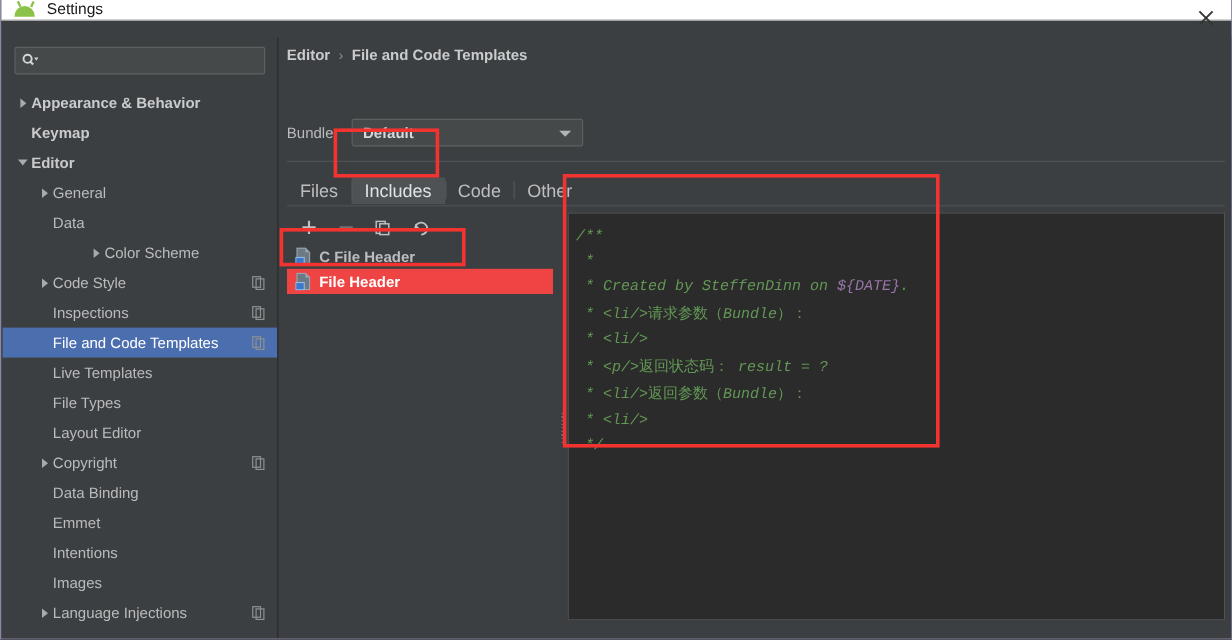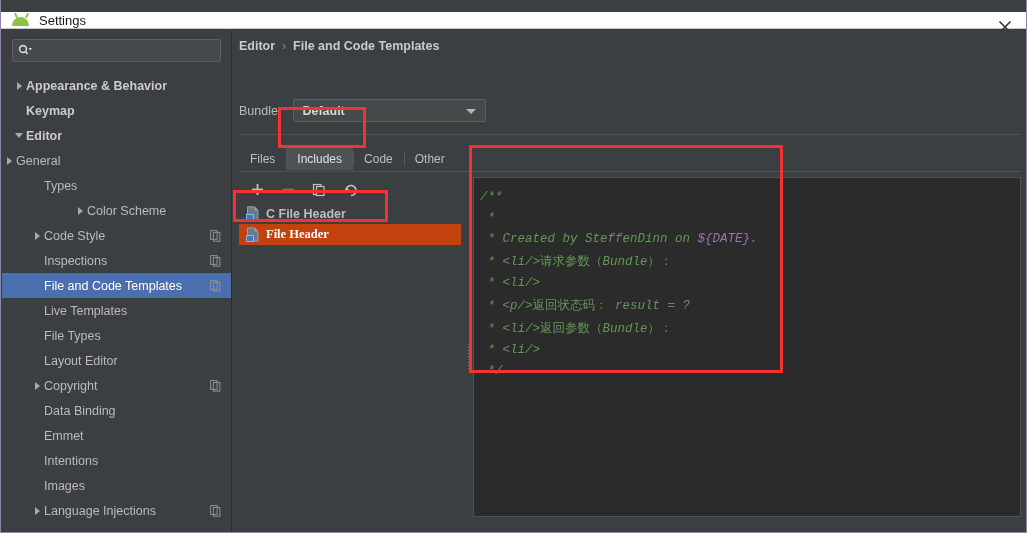--- a/index.html
+++ b/index.html
@@ -14,25 +14,25 @@
     position: relative;
     width: 1027px; height: 533px;
     background: #3c3f41;
     border: 1px solid #8a86a8;
     border-top: none;
     overflow: hidden;
   }
 
   
   .titlebar {
-    position: absolute; left: 0; top: 12px;
+    position: absolute; left: 0; top: 0;
     width: 1027px; height: 17px;
     background: #ffffff;
     border-bottom: 1px solid #c8c8c8;
-    display: flex; align-items: center;
+    display: flex; 
   }
   .title-logo {
     margin-left: 11px; width: 18px; height: 16px;
     position: relative;
   }
   .title-logo .droid {
     position: absolute; left: 0; bottom: 2px;
     width: 17px; height: 9px;
     background: #8bc34a;
     border-radius: 9px 9px 0 0;
@@ -177,21 +177,21 @@
 
   
   .tabs {
     position: absolute; left: 6px; top: 117px;
     height: 22px;
     display: flex; align-items: stretch;
   }
   .tab {
     padding: 0 11px;
     display: flex; align-items: center;
-    font-size: 12px;
+    font-size: 15px;
     color: #bcbec0;
     cursor: pointer;
     position: relative;
   }
   .tab + .tab::before {
     content: "";
     position: absolute; left: 0; top: 3px;
     width: 1px; height: 15px;
     background: #55585a;
   }
@@ -232,23 +232,22 @@
   .list-row {
     height: 21px;
     display: flex; align-items: center;
     padding-left: 7px;
     font-size: 12.5px; font-weight: bold;
     color: #bcbec0;
     cursor: default;
     white-space: nowrap;
   }
   .list-row.selected {
-    background: #c2410c;
+    background: #ef4444;
     color: #ffffff;
-    font-family: Liberation Serif, serif;
   }
   .file-icon {
     width: 14px; height: 15px;
     margin-right: 6px;
     flex: 0 0 14px;
     position: relative;
   }
 
   
   .splitter {
@@ -350,30 +349,30 @@
           <span class="tree-label">Keymap</span>
           <span class="tree-copy"></span>
         </div>
         <div class="tree-item bold" style="padding-left: 10px;">
           <span class="tree-arrow">
             <span class="tri tri-down"></span>
           </span>
           <span class="tree-label">Editor</span>
           <span class="tree-copy"></span>
         </div>
-        <div class="tree-item" style="">
+        <div class="tree-item" style="padding-left: 28px;">
           <span class="tree-arrow">
             <span class="tri tri-right"></span>
           </span>
           <span class="tree-label">General</span>
           <span class="tree-copy"></span>
         </div>
         <div class="tree-item" style="padding-left: 28px;">
           <span class="tree-arrow"></span>
-          <span class="tree-label">Types</span>
+          <span class="tree-label">Data</span>
           <span class="tree-copy"></span>
         </div>
         <div class="tree-item" style="padding-left: 28px; margin-left: 43px;">
           <span class="tree-arrow">
             <span class="tri tri-right"></span>
           </span>
           <span class="tree-label">Color Scheme</span>
           <span class="tree-copy"></span>
         </div>
         <div class="tree-item" style="padding-left: 28px;">

